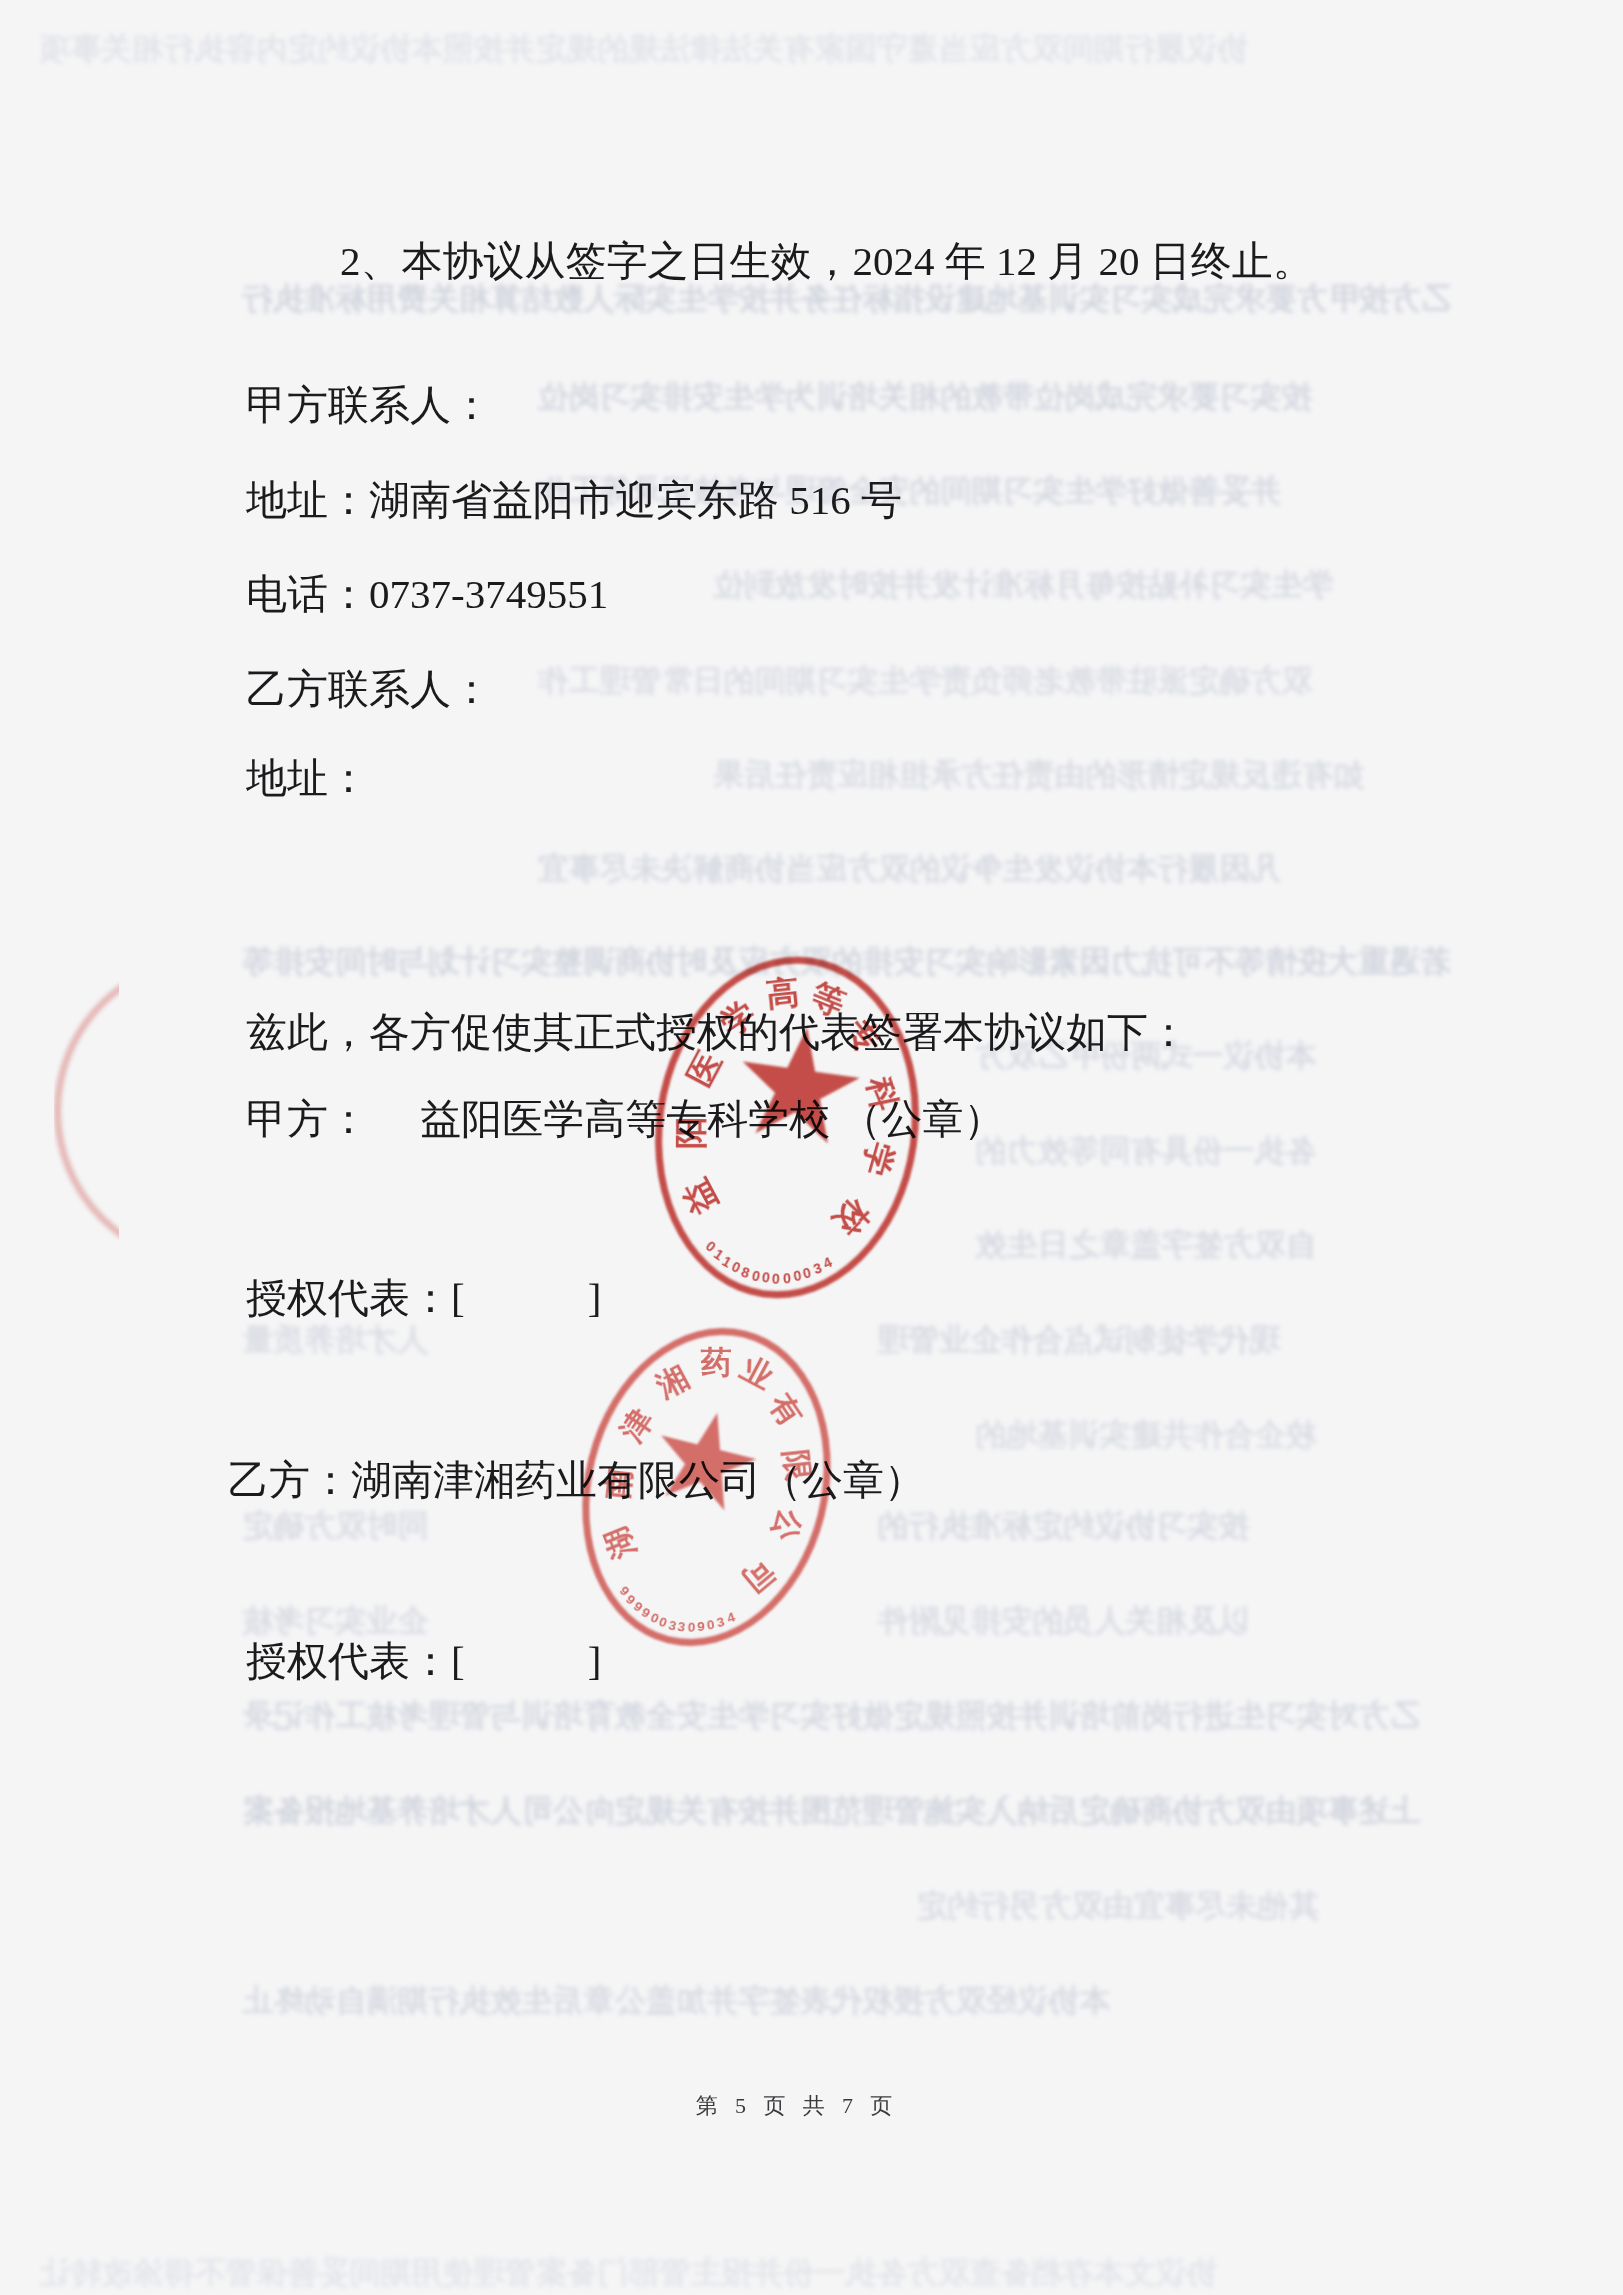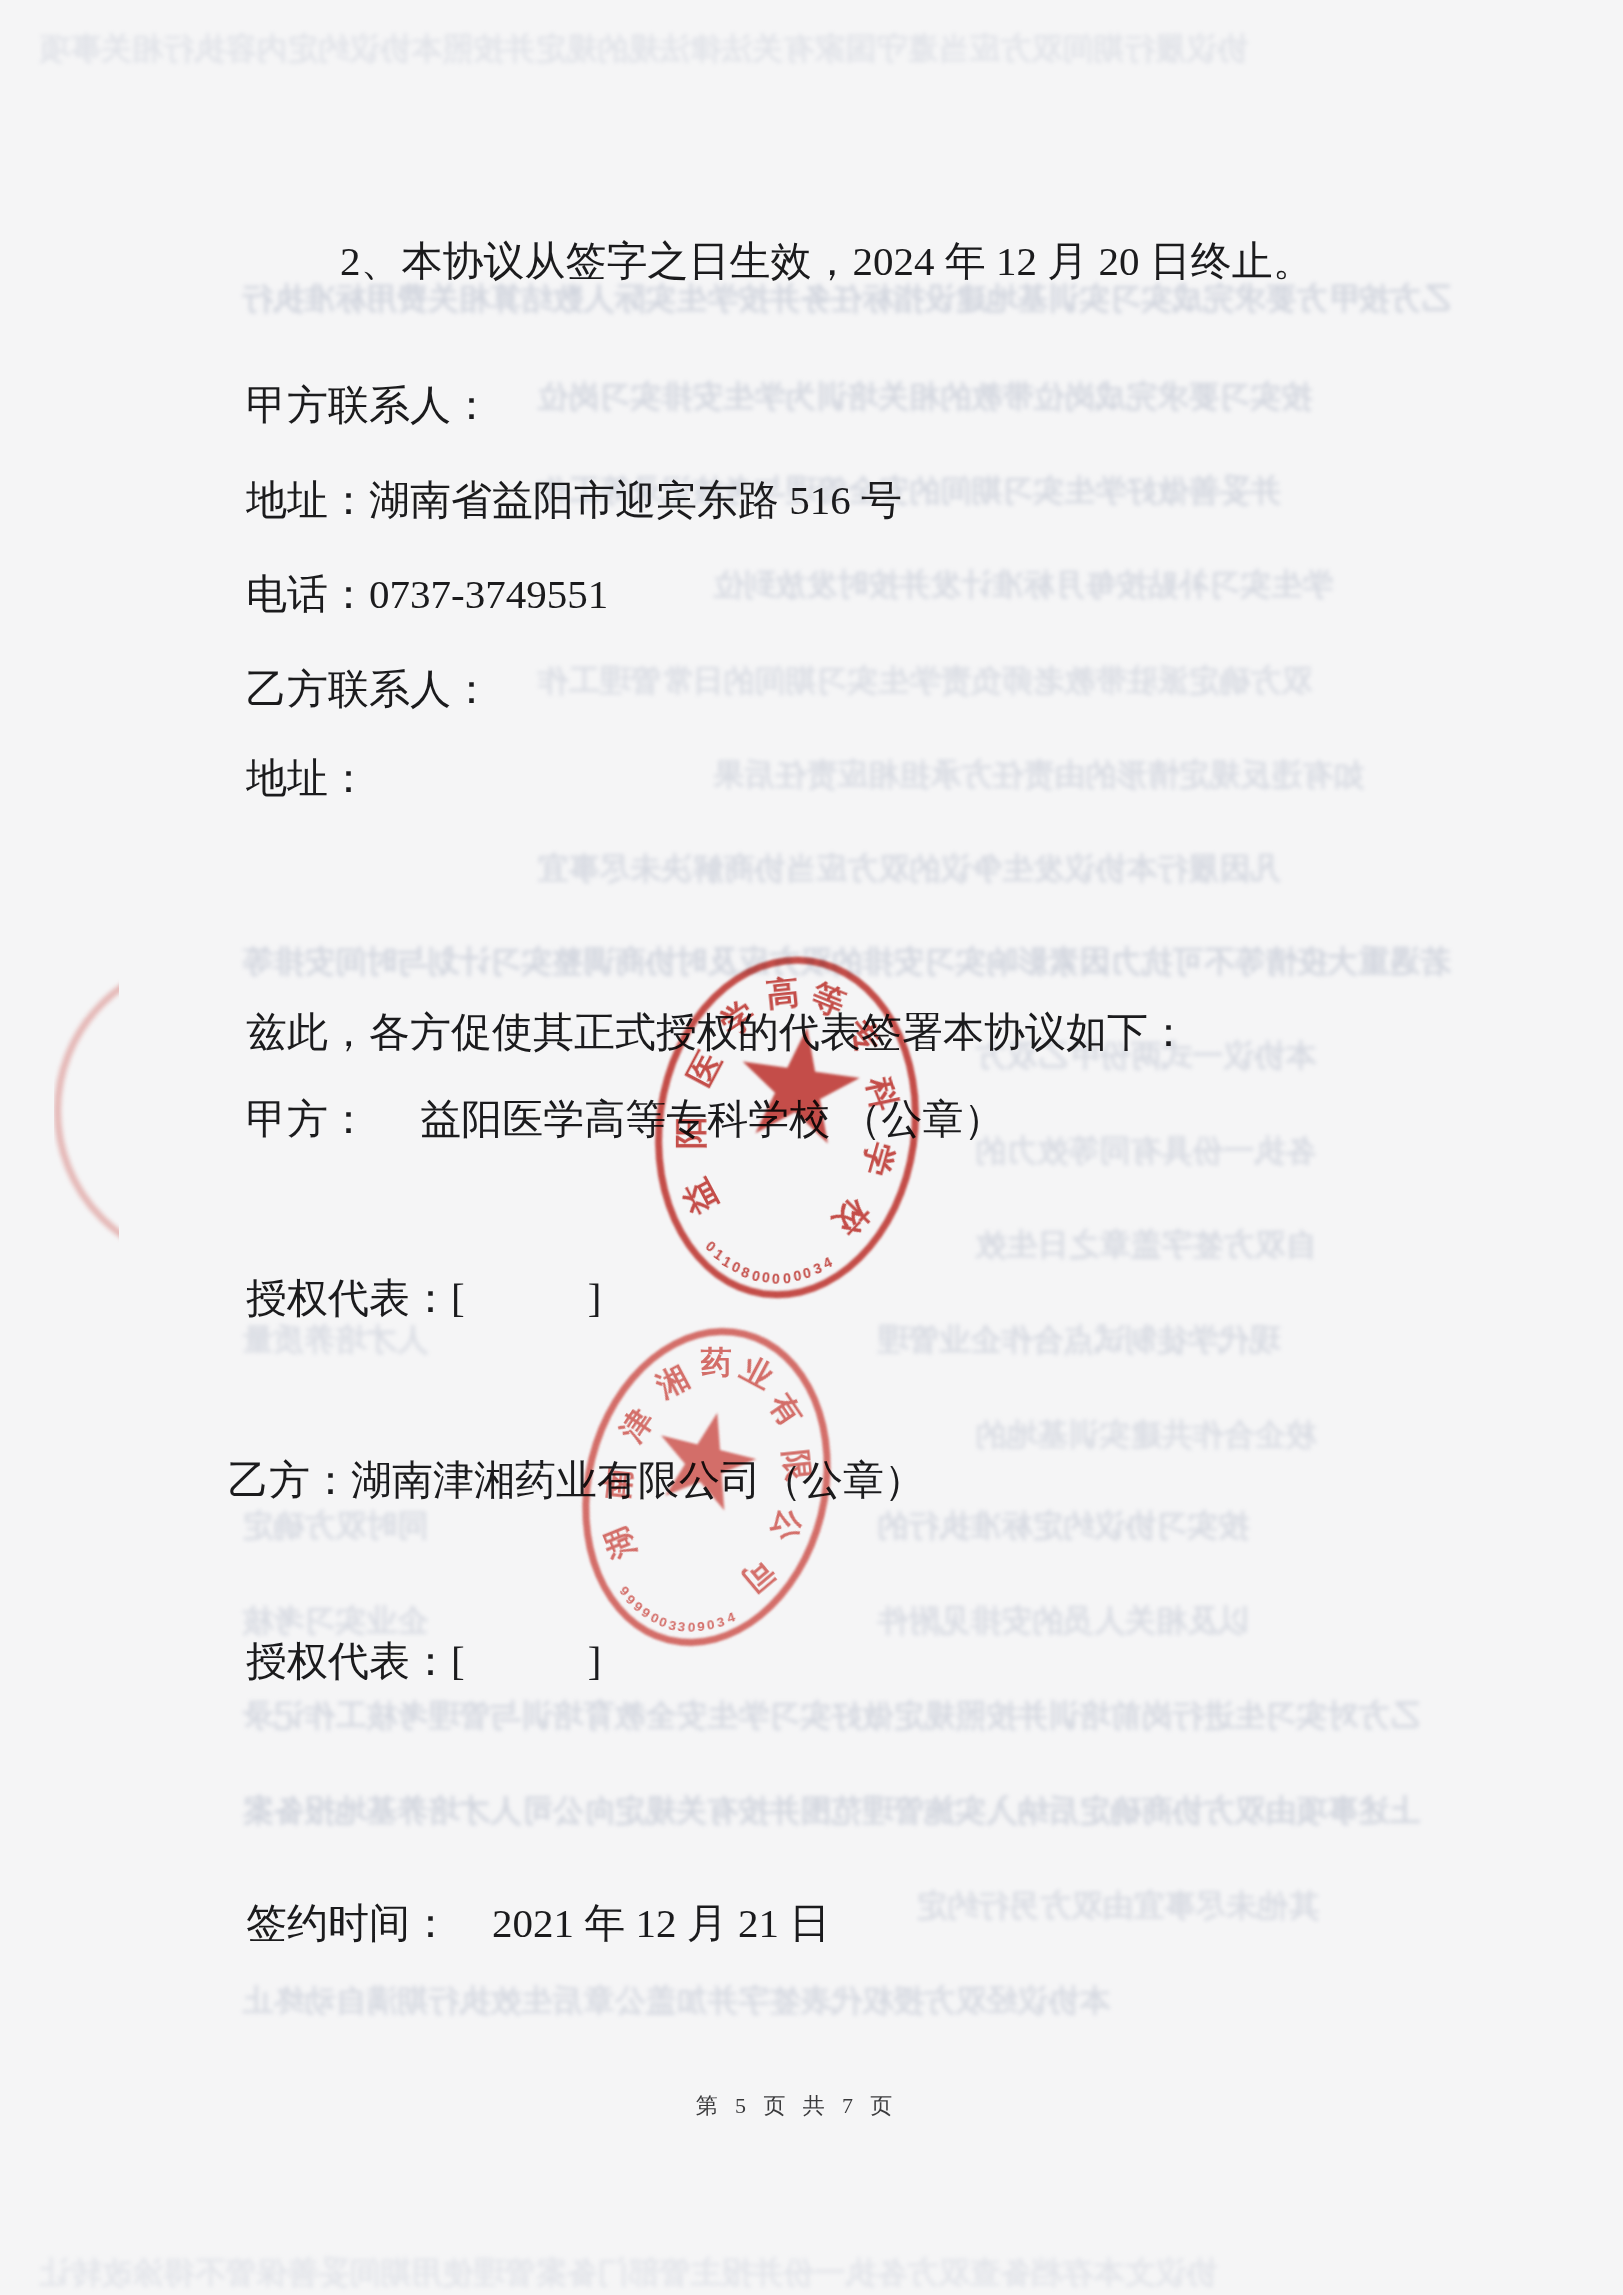--- a/index.html
+++ b/index.html
@@ -107,21 +107,20 @@
   <div class="tline l2">甲方联系人：</div>
   <div class="tline l3">地址：湖南省益阳市迎宾东路 516 号</div>
   <div class="tline l4">电话：0737-3749551</div>
   <div class="tline l5">乙方联系人：</div>
   <div class="tline l6">地址：</div>
   <div class="tline l8">兹此，各方促使其正式授权的代表签署本协议如下：</div>
   <div class="tline l9">甲方：　 益阳医学高等专科学校 （公章）</div>
   <div class="tline l10">授权代表：[　　　]</div>
   <div class="tline l11">乙方：湖南津湘药业有限公司（公章）</div>
   <div class="tline l12">授权代表：[　　　]</div>
-  <div class="tline l13">签约时间：　2021 年 12 月 21 日</div>
 
   <div class="footer">第 5 页 共 7 页</div>
 
   <div class="reverse-arc-clip">
     <div class="reverse-arc-circle"></div>
   </div>
 
 <div class="bleed" style="left: 39px; top: 27.5px; opacity: 0.22;">协议履行期间双方应当遵守国家有关法律法规的规定并按照本协议约定内容执行相关事项</div>
     <div class="bleed" style="left: 242px; top: 278px; opacity: 0.4;">乙方按甲方要求完成实习实训基地建设指标任务并按学生实际人数结算相关费用标准执行</div>
     <div class="bleed" style="left: 537px; top: 376px; opacity: 0.38;">按实习要求完成岗位带教的相关培训为学生安排实习岗位</div>

